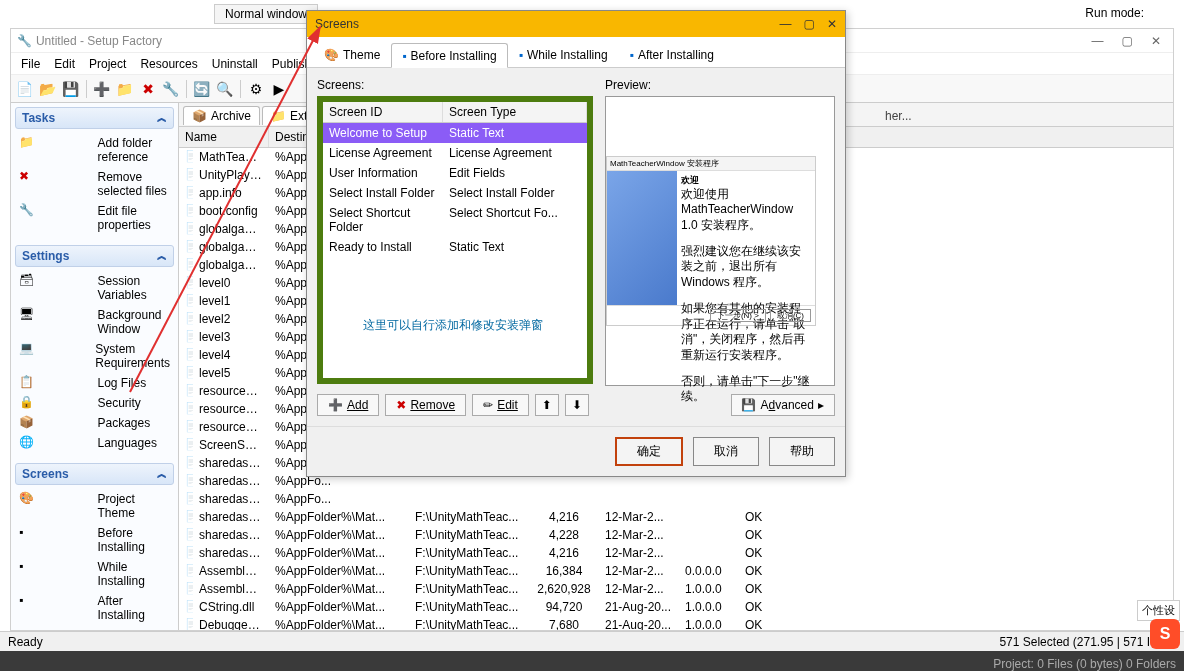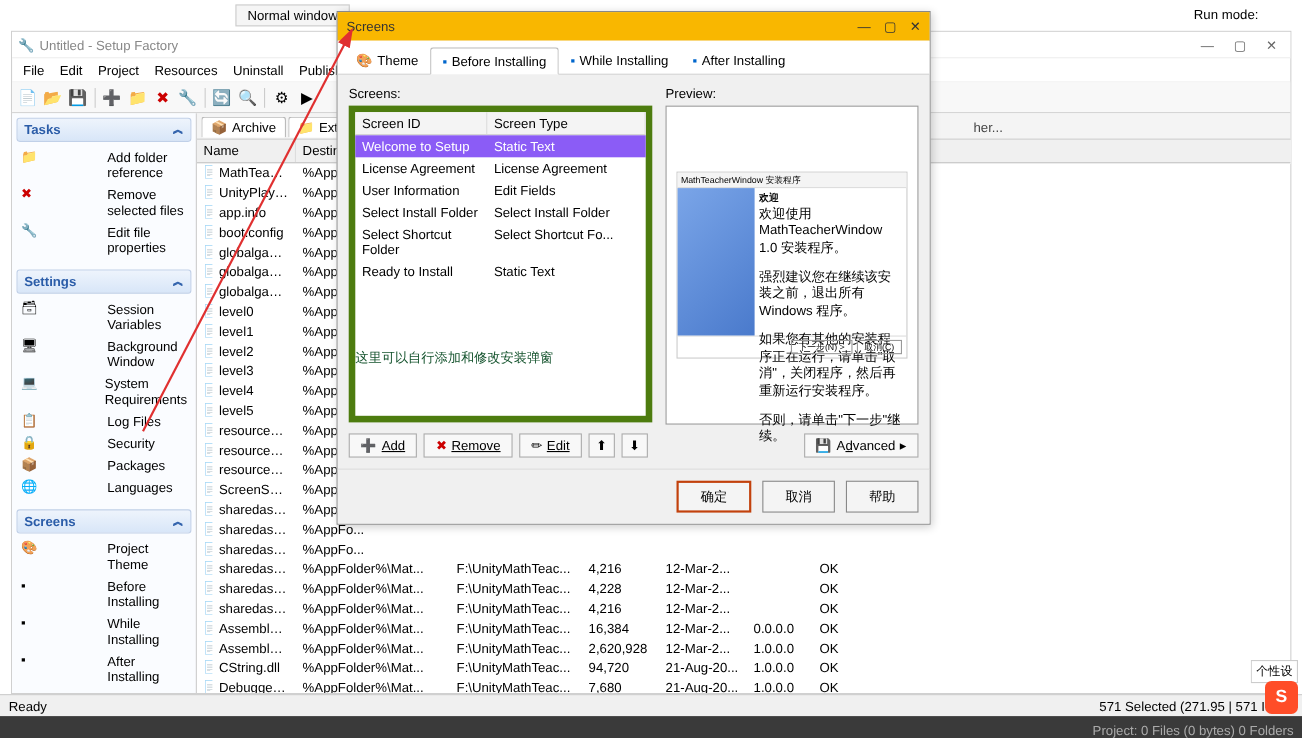--- a/index.html
+++ b/index.html
@@ -24,21 +24,21 @@
 .panel-items{padding:0 6px 6px 6px}
 .pi{display:flex;align-items:flex-start;gap:6px;padding:3px 2px;cursor:default}
 .pi .ic{width:14px;font-size:12px;line-height:1}
 .pi span{flex:1}
 .right-panel{flex:1;display:flex;flex-direction:column}
 .tabs-top{height:24px;display:flex;align-items:center;gap:2px;padding:2px 4px 0 4px;background:#f4f4f4;border-bottom:1px solid #ccc}
 .tab-btn{padding:2px 8px;border:1px solid #bbb;border-bottom:none;background:#fff;border-radius:3px 3px 0 0;display:flex;align-items:center;gap:4px}
 .file-grid{flex:1;overflow:auto}
 .grid-hdr{display:flex;background:#f0f0f0;border-bottom:1px solid #ccc;position:sticky;top:0}
 .grid-hdr div{padding:3px 6px;border-right:1px solid #ddd;font-weight:normal}
-.gc-name{width:90px}.gc-dest{width:140px}.gc-loc{width:120px}.gc-size{width:70px;text-align:left}.gc-mod{width:80px}.gc-ver{width:60px}.gc-st{width:50px}
+.gc-name{width:90px}.gc-dest{width:140px}.gc-loc{width:120px}.gc-size{width:70px;text-align:center}.gc-mod{width:80px}.gc-ver{width:60px}.gc-st{width:50px}
 .grid-row{display:flex;padding:1px 0}
 .grid-row div{padding:1px 6px;white-space:nowrap;overflow:hidden;text-overflow:ellipsis}
 .grid-row .ic{width:14px;font-size:11px;text-align:center}
 .statusbar{position:absolute;left:0;right:0;bottom:20px;height:20px;background:#f0f0f0;border-top:1px solid #ccc;display:flex;align-items:center;padding:0 8px;font-size:11px}
 .statusbar .r{margin-left:auto}
 .bottom-strip{position:absolute;left:0;right:0;bottom:0;height:20px;background:#3a3a3a;color:#aaa;display:flex;align-items:flex-end;padding:0 8px;font-size:10px}
 .bottom-strip .r{margin-left:auto}
 
 .dialog{position:absolute;top:10px;left:306px;width:540px;background:#f0f0f0;border:1px solid #888;box-shadow:2px 2px 8px rgba(0,0,0,.2)}
 .dlg-title{background:#f9b700;height:26px;display:flex;align-items:center;padding:0 8px;color:#333}
@@ -50,23 +50,23 @@
 .dlg-cols{display:flex;gap:12px}
 .scr-col{flex:1}
 .scr-label{margin-bottom:4px}
 .scr-list{border:6px solid #4d7c0f;background:#fff;height:288px}
 .scr-hdr{display:flex;background:#f4f4f4;border-bottom:1px solid #ccc}
 .scr-hdr div{padding:3px 6px;border-right:1px solid #ddd}
 .sc-id{width:120px}.sc-type{flex:1}
 .scr-row{display:flex;padding:2px 0}
 .scr-row div{padding:1px 6px}
 .scr-row.sel{background:#8b5cf6;color:#fff}
-.annot{color:#14532d;margin-top:60px;}
+.annot{color:#0369a1;margin-top:60px;margin-left:40px}
 .prev-col{width:230px}
-.prev-box{border:1px solid #999;background:#fff;height:290px;display:flex;align-items:center;justify-content:center}
+.prev-box{border:1px solid #999;background:#fff;height:290px;display:flex;align-items:center;justify-content:flex-start}
 .prev-inner{width:210px;height:170px;border:1px solid #ccc;background:#fff;font-size:9px}
 .prev-top{height:14px;background:#f4f4f4;border-bottom:1px solid #ddd;padding:1px 3px;font-size:8px}
 .prev-main{display:flex;height:calc(100% - 34px)}
 .prev-side{width:70px;background:linear-gradient(135deg,#7aa5e8,#4a7acc)}
 .prev-txt{flex:1;padding:4px;font-size:8px;line-height:1.3}
 .prev-txt b{font-size:9px}
 .prev-btns{height:20px;border-top:1px solid #ddd;display:flex;justify-content:flex-end;align-items:center;gap:4px;padding:0 4px}
 .prev-btns span{border:1px solid #999;padding:0 6px;font-size:8px}
 .dlg-toolbar{display:flex;gap:6px;margin-top:8px;align-items:center}
 .dbtn{padding:3px 10px;border:1px solid #aaa;background:#f8f8f8;display:flex;align-items:center;gap:4px;cursor:default}

